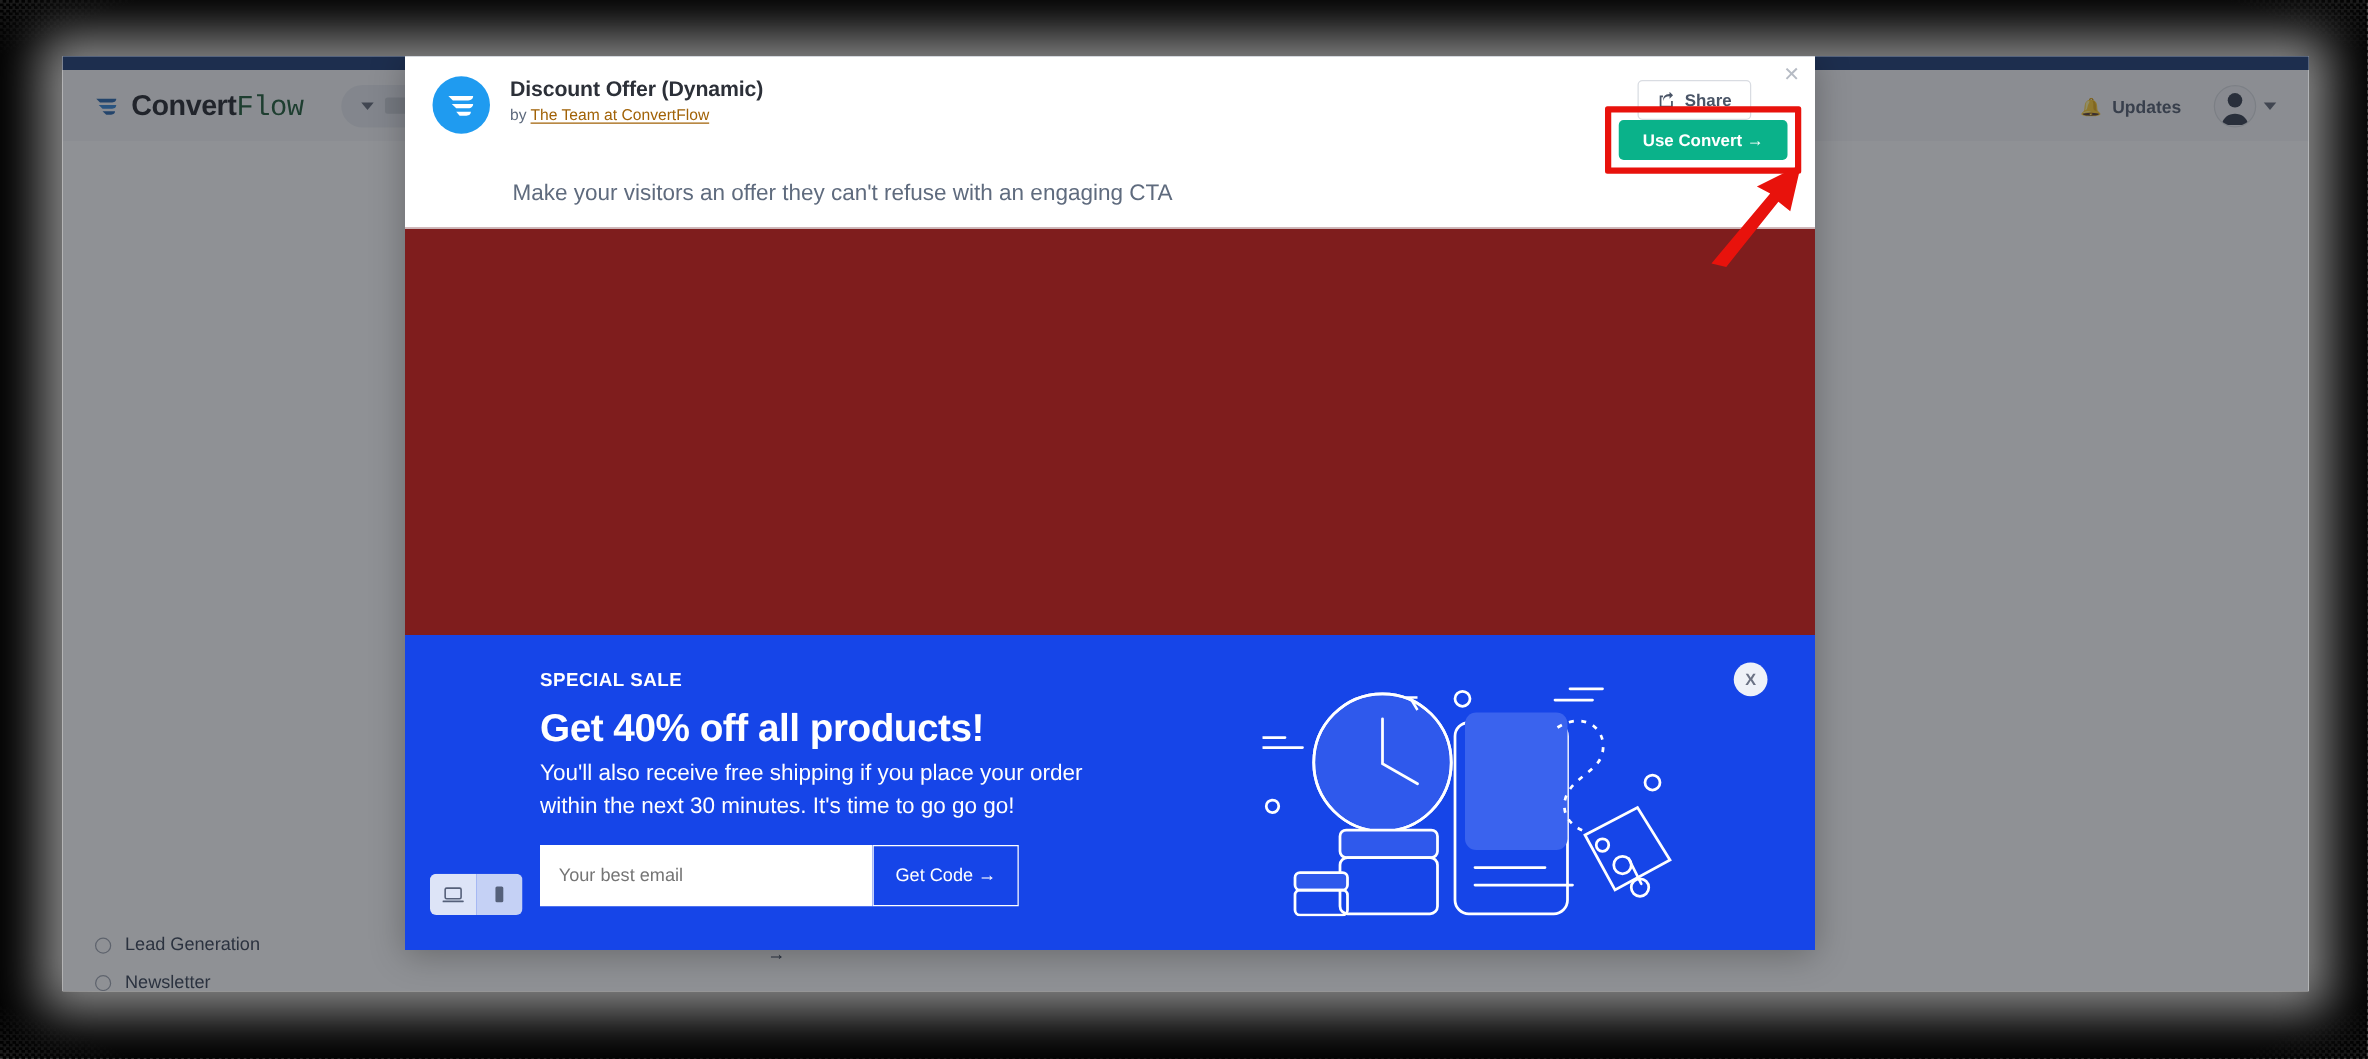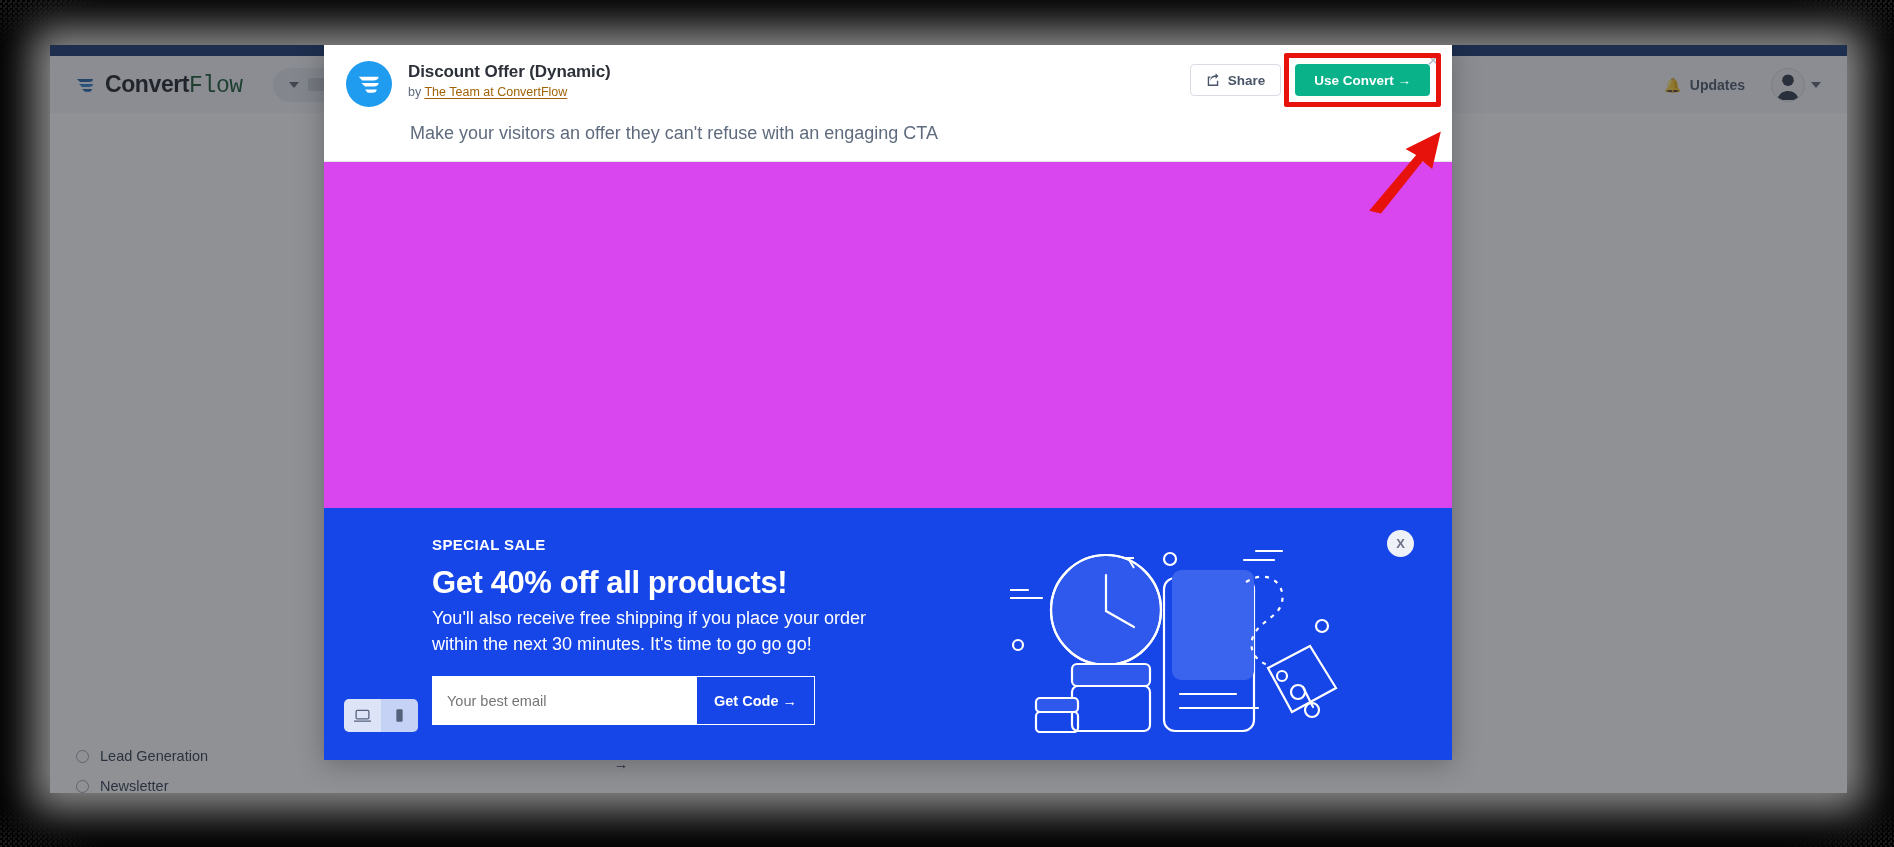--- a/index.html
+++ b/index.html
@@ -96,58 +96,58 @@
   .modal-head { padding:18px 22px 0 22px; position:relative; }
   .head-row { display:flex; align-items:flex-start; }
   .tpl-avatar {
     width:46px;height:46px;border-radius:50%;background:#1f9bf0;
     display:flex;align-items:center;justify-content:center;flex:0 0 auto;
   }
   .head-text { margin-left:16px; padding-top:1px; }
   .modal-title { font-size:17px; font-weight:700; color:#2c3038; letter-spacing:-.1px;}
   .modal-author { font-size:12.5px; color:#5f6b7e; margin-top:3px; }
   .modal-author a { color:#a16207; text-decoration:underline; text-underline-offset:2px;}
-  .head-actions { margin-left:auto; display:flex; align-items:center; gap:0; padding-top:3px;}
+  .head-actions { margin-left:auto; display:flex; align-items:center; gap:0; padding-top:3px;flex-direction:column;}
   .btn-share {
     display:flex;align-items:center;gap:8px;
     height:32px;padding:0 15px;border:1px solid #d9dce2;border-radius:4px;
     background:#fff;font-size:13.5px;font-weight:600;color:#4a5567;
   }
   .use-wrap { position:relative; margin-left:14px; }
   .btn-use {
     height:32px;padding:0 19px;border-radius:4px;background:#0ab28a;
     color:#fff;font-size:13.5px;font-weight:700;border:none;
     display:flex;align-items:center;justify-content:center;
   }
   .red-box {
     position:absolute; left:-11px; top:-11px; right:-11px; bottom:-11px;
     border:5px solid #e8120c; border-radius:2px; pointer-events:none;
   }
   .modal-close { position:absolute; right:12px; top:10px; font-size:16px; color:#b6bbc4; line-height:1;}
   .modal-desc { font-size:18px; color:#5f6b7e; padding:16px 0 17px 64px; }
 
-  .preview { flex:1; background:#d946ef; position:relative; overflow:hidden; border-top:1px solid #e4e6ea;}
+  .preview { flex:1; background:#7f1d1d; position:relative; overflow:hidden; border-top:1px solid #e4e6ea;}
 
   
   .cta {
     position:absolute; left:0; right:0; bottom:0; height:252px;
     background:#1645e8; overflow:hidden;
   }
   .cta-left { position:absolute; left:108px; top:28px; width:520px; }
   .cta-eyebrow { font-size:15px; font-weight:700; color:#fff; letter-spacing:.4px; }
   .cta-head { font-size:31px; font-weight:700; color:#fff; margin-top:12px; letter-spacing:-.4px;}
   .cta-sub { font-size:18px; color:#fff; margin-top:4px; line-height:1.45; max-width:450px;}
   .cta-form { display:flex; margin-top:19px; width:383px; height:49px; }
   .cta-input {
     flex:1; background:#fff; border:none; outline:none;
     font-size:14.5px; color:#9aa0ac; padding:0 15px; font-family:inherit;
   }
   .cta-btn {
     background:#1645e8; border:1.6px solid #fff; color:#fff;
-    font-size:14.5px; font-weight:700; padding:0 17px; white-space:nowrap;
+    font-size:14.5px; font-weight:400; padding:0 17px; white-space:nowrap;
   }
   .device-toggle {
     position:absolute; left:20px; bottom:28px;
     display:flex; border-radius:5px; overflow:hidden;
   }
   .dev-btn { width:37px;height:33px;display:flex;align-items:center;justify-content:center;background:#dde4f7;}
   .dev-btn.active { background:#c5d1f5; }
   .cta-x {
     position:absolute; right:38px; top:22px; width:27px;height:27px;border-radius:50%;
     background:#eef1f8; display:flex;align-items:center;justify-content:center;

